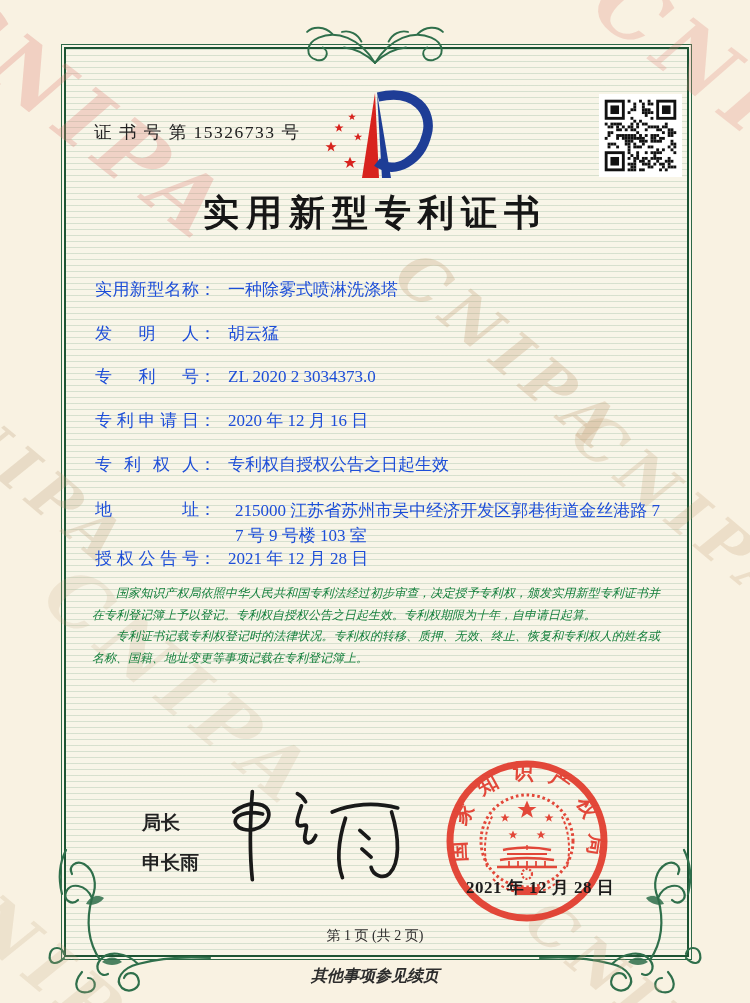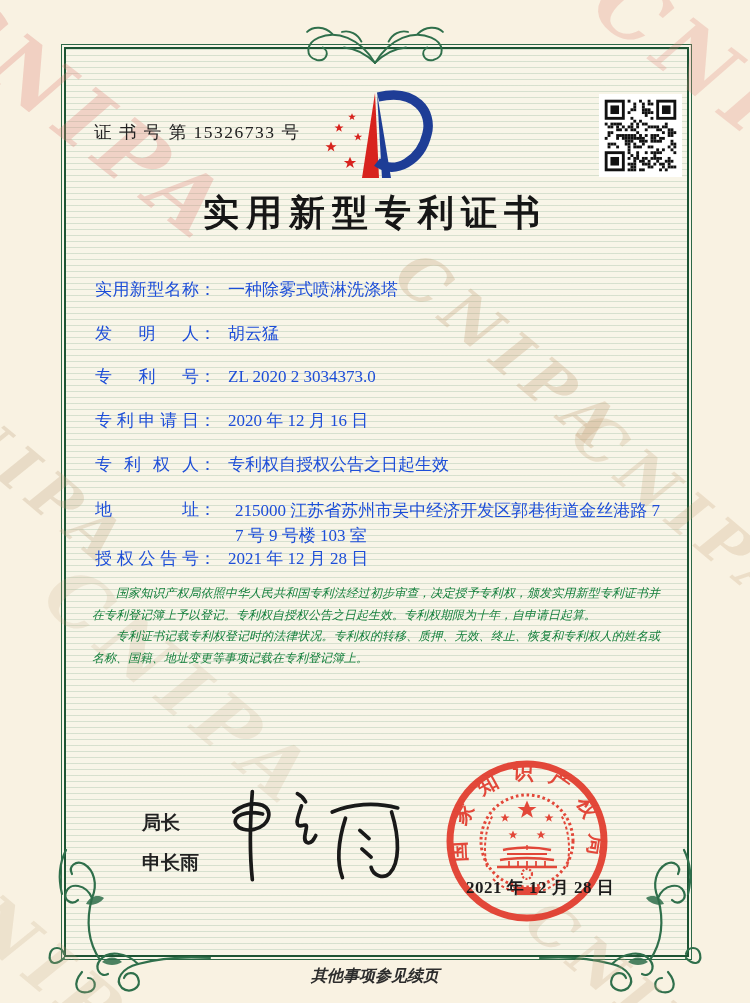--- a/index.html
+++ b/index.html
@@ -373,20 +373,21 @@
         <path d="M100 16 C104 18 106 20 108 24"></path>
         <path d="M104 28 C100 40 96 50 106 47 C114 44 102 62 110 64 C114 65 116 61 118 57"></path>
         <path d="M134 34 C152 26 176 24 198 30"></path>
         <path d="M147 40 C140 62 138 82 144 98"></path>
         <path d="M192 34 C200 60 200 84 190 94 C184 100 174 96 172 88"></path>
         <path d="M161 52 L170 60"></path>
         <path d="M163 70 L172 78"></path>
       </g>
     </svg>
 
+    <div class="pageno">第 1 页 (共 2 页)</div>
 
     <div class="contnote">其他事项参见续页</div>
   </div>
 
   <svg class="seal" viewBox="0 0 168 168">
     <defs>
       <path id="sealstar" d="M0 -10 L2.94 -3.09 10 -3.09 4.05 1.18 6.18 8.09 0 3.82 -6.18 8.09 -4.05 1.18 -10 -3.09 -2.94 -3.09 Z"></path>
       <path id="arcp" d="M30.3 115 A62 62 0 1 1 137.7 115" fill="none"></path>
     </defs>
     <g opacity=".92">

